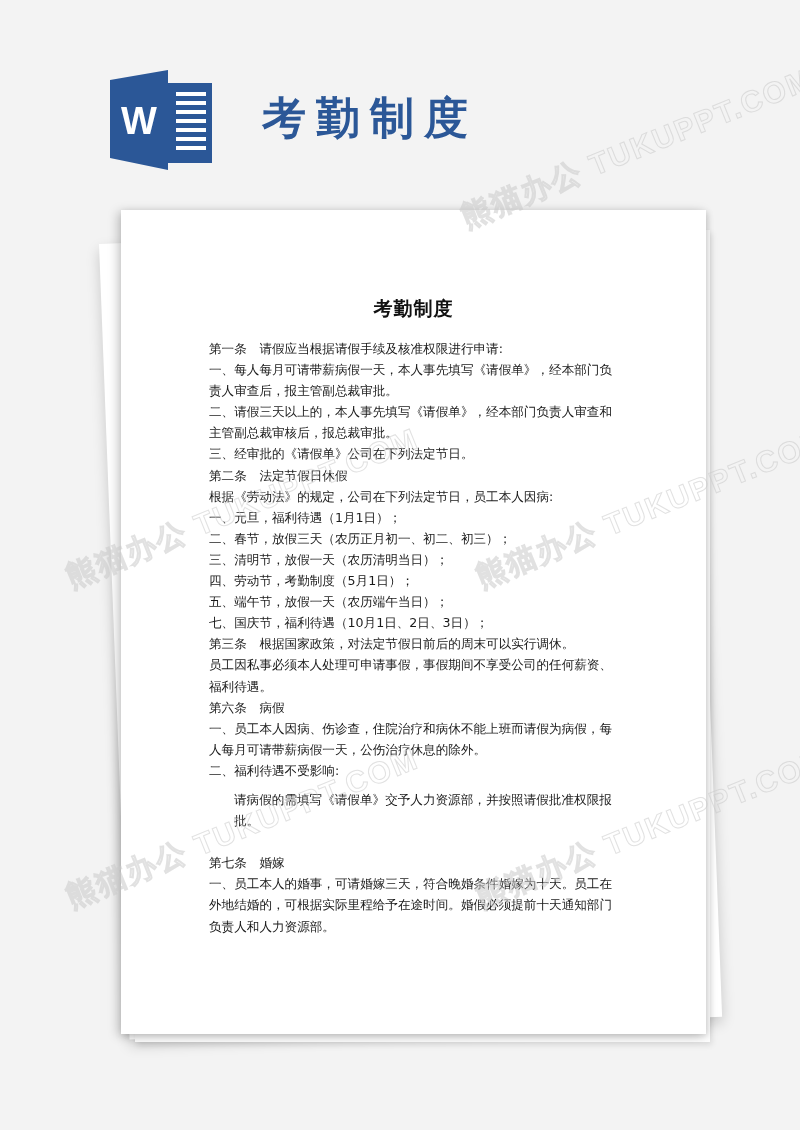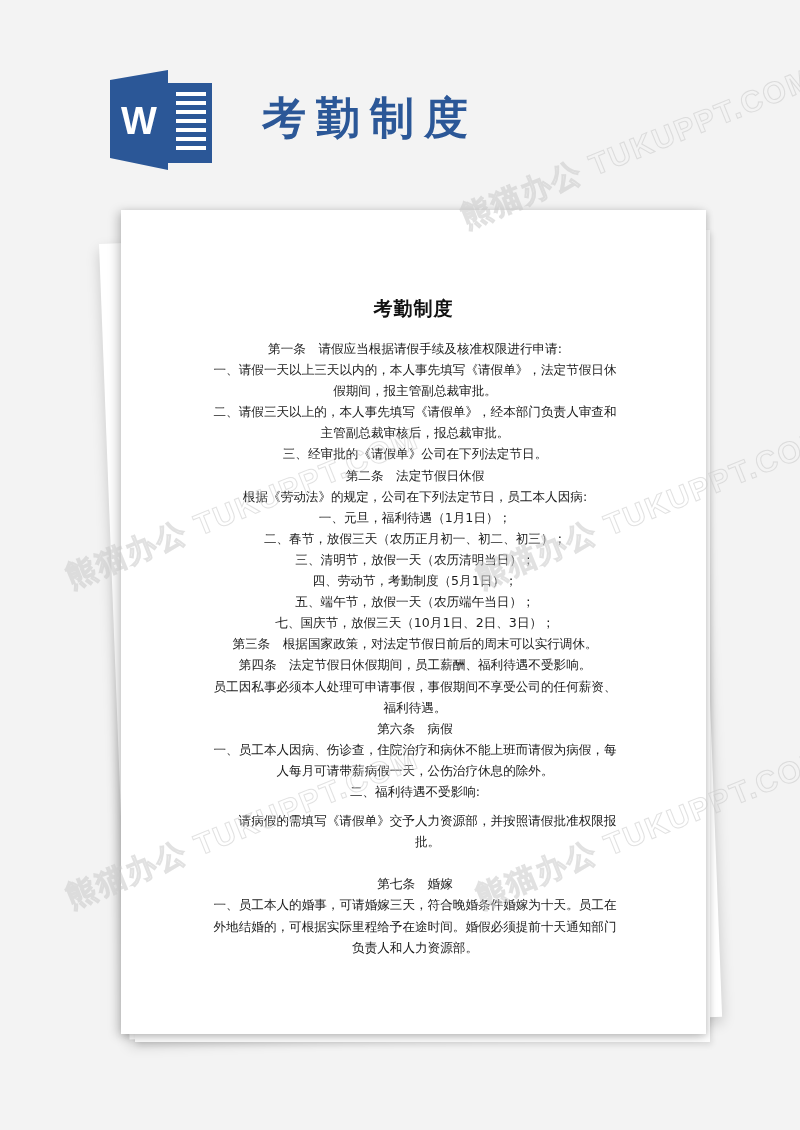--- a/index.html
+++ b/index.html
@@ -42,21 +42,21 @@
   }
   .doc-title {
     position: absolute; left: 0; top: 86px; width: 100%;
     text-align: center; font-size: 19px; font-weight: bold; color: #111;
     letter-spacing: 1px;
   }
   .doc-body {
     position: absolute; left: 88px; top: 128px; width: 412px;
     font-size: 12.6px; line-height: 21.1px; color: #1a1a1a;
   }
-  .doc-body .line { white-space: pre-wrap; word-break: break-all; text-align: center; }
+  .doc-body .line { white-space: pre-wrap; word-break: break-all; }
   .doc-body .indent { padding-left: 25px; margin-top: 8px; }
   .doc-body .gap { height: 21.1px; }
 </style>
 </head>
 <body>
 
 <div class="header">
   <svg class="word-icon" viewBox="0 0 105 100">
     <rect x="58" y="13" width="44" height="80" fill="#2b5797"></rect>
     <g fill="#ffffff">
@@ -74,33 +74,32 @@
   <div class="header-title">考勤制度</div>
 </div>
 
 <div class="page-back"></div>
 <div class="page-back2"></div>
 
 <div class="page-front">
   <div class="doc-title">考勤制度</div>
   <div class="doc-body" id="doc-body">
       <div class="line">第一条　请假应当根据请假手续及核准权限进行申请:</div>
-      <div class="line">一、请假一天以上三天以内的，本人事先填写《请假单》，法定节假日休假期间，报主管副总裁审批。</div>
+      <div class="line">一、每人每月可请带薪病假一天，本人事先填写《请假单》，经本部门负责人审查后，报主管副总裁审批。</div>
       <div class="line">二、请假三天以上的，本人事先填写《请假单》，经本部门负责人审查和主管副总裁审核后，报总裁审批。</div>
       <div class="line">三、经审批的《请假单》公司在下列法定节日。</div>
       <div class="line">第二条　法定节假日休假</div>
       <div class="line">根据《劳动法》的规定，公司在下列法定节日，员工本人因病:</div>
       <div class="line">一、元旦，福利待遇（1月1日）；</div>
       <div class="line">二、春节，放假三天（农历正月初一、初二、初三）；</div>
       <div class="line">三、清明节，放假一天（农历清明当日）；</div>
       <div class="line">四、劳动节，考勤制度（5月1日）；</div>
       <div class="line">五、端午节，放假一天（农历端午当日）；</div>
-      <div class="line">七、国庆节，放假三天（10月1日、2日、3日）；</div>
+      <div class="line">七、国庆节，福利待遇（10月1日、2日、3日）；</div>
       <div class="line">第三条　根据国家政策，对法定节假日前后的周末可以实行调休。</div>
-      <div class="line">第四条　法定节假日休假期间，员工薪酬、福利待遇不受影响。</div>
       <div class="line">员工因私事必须本人处理可申请事假，事假期间不享受公司的任何薪资、福利待遇。</div>
       <div class="line">第六条　病假</div>
       <div class="line">一、员工本人因病、伤诊查，住院治疗和病休不能上班而请假为病假，每人每月可请带薪病假一天，公伤治疗休息的除外。</div>
       <div class="line">二、福利待遇不受影响:</div>
       <div class="line indent">请病假的需填写《请假单》交予人力资源部，并按照请假批准权限报批。</div>
       <div class="line gap"></div>
       <div class="line">第七条　婚嫁</div>
       <div class="line">一、员工本人的婚事，可请婚嫁三天，符合晚婚条件婚嫁为十天。员工在外地结婚的，可根据实际里程给予在途时间。婚假必须提前十天通知部门负责人和人力资源部。</div>
     </div>
 </div>

